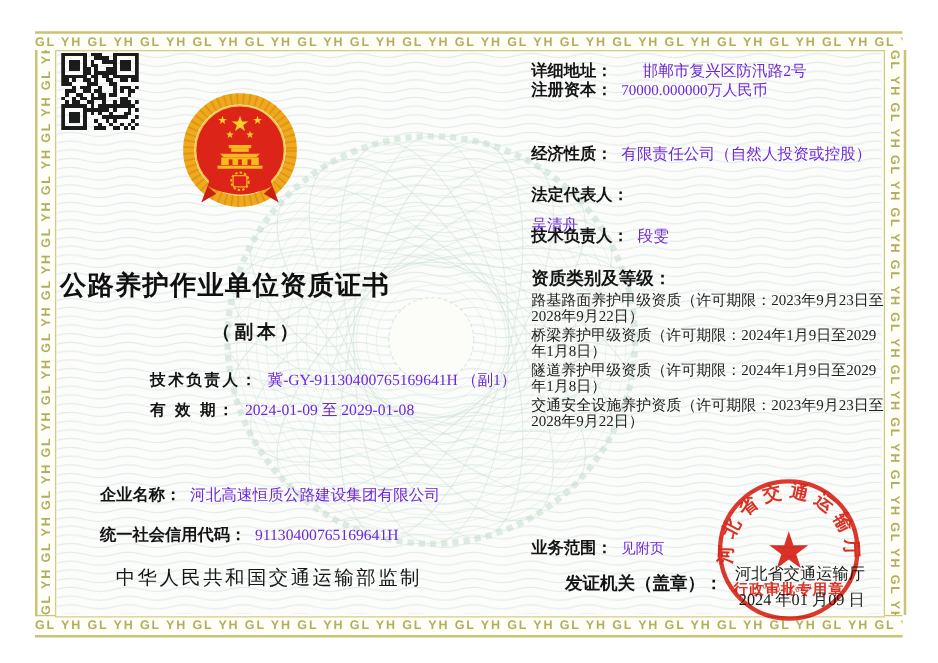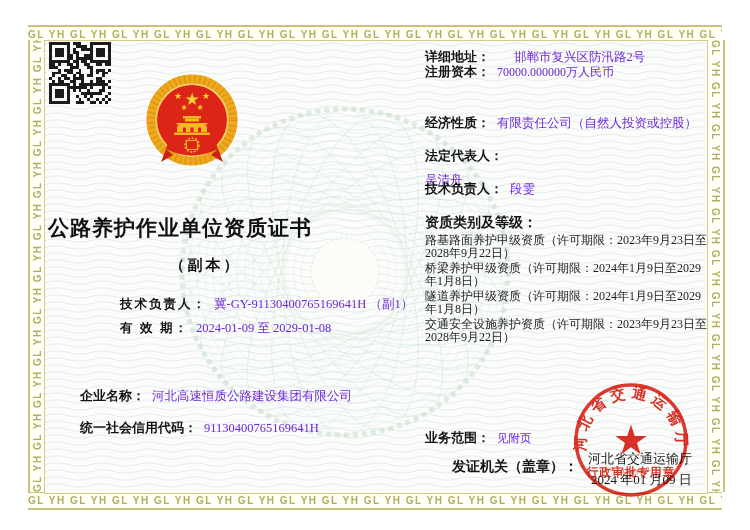--- a/index.html
+++ b/index.html
@@ -389,20 +389,21 @@
   </div>
 
   <div class="abs row" style="left:80px;top:387px;font-size:13px;">
     <span class="lbl">企业名称：</span>
     <span class="val" style="font-size:12.5px;">河北高速恒质公路建设集团有限公司</span>
   </div>
   <div class="abs row" style="left:80px;top:419px;font-size:13px;">
     <span class="lbl">统一社会信用代码：</span>
     <span class="val" style="font-size:12.5px;">91130400765169641H</span>
   </div>
+  <div class="abs ministry" style="left:55px;top:452px;width:320px;">中华人民共和国交通运输部监制</div>
 
   <div class="abs row" style="left:425px;top:48px;font-size:13px;gap:24px;">
     <span class="lbl">详细地址：</span>
     <span class="val" style="font-size:12.5px;">邯郸市复兴区防汛路2号</span>
   </div>
   <div class="abs row" style="left:425px;top:63px;font-size:13px;">
     <span class="lbl">注册资本：</span>
     <span class="val" style="font-size:12px;">70000.000000万人民币</span>
   </div>
   <div class="abs row" style="left:425px;top:114px;font-size:13px;">

